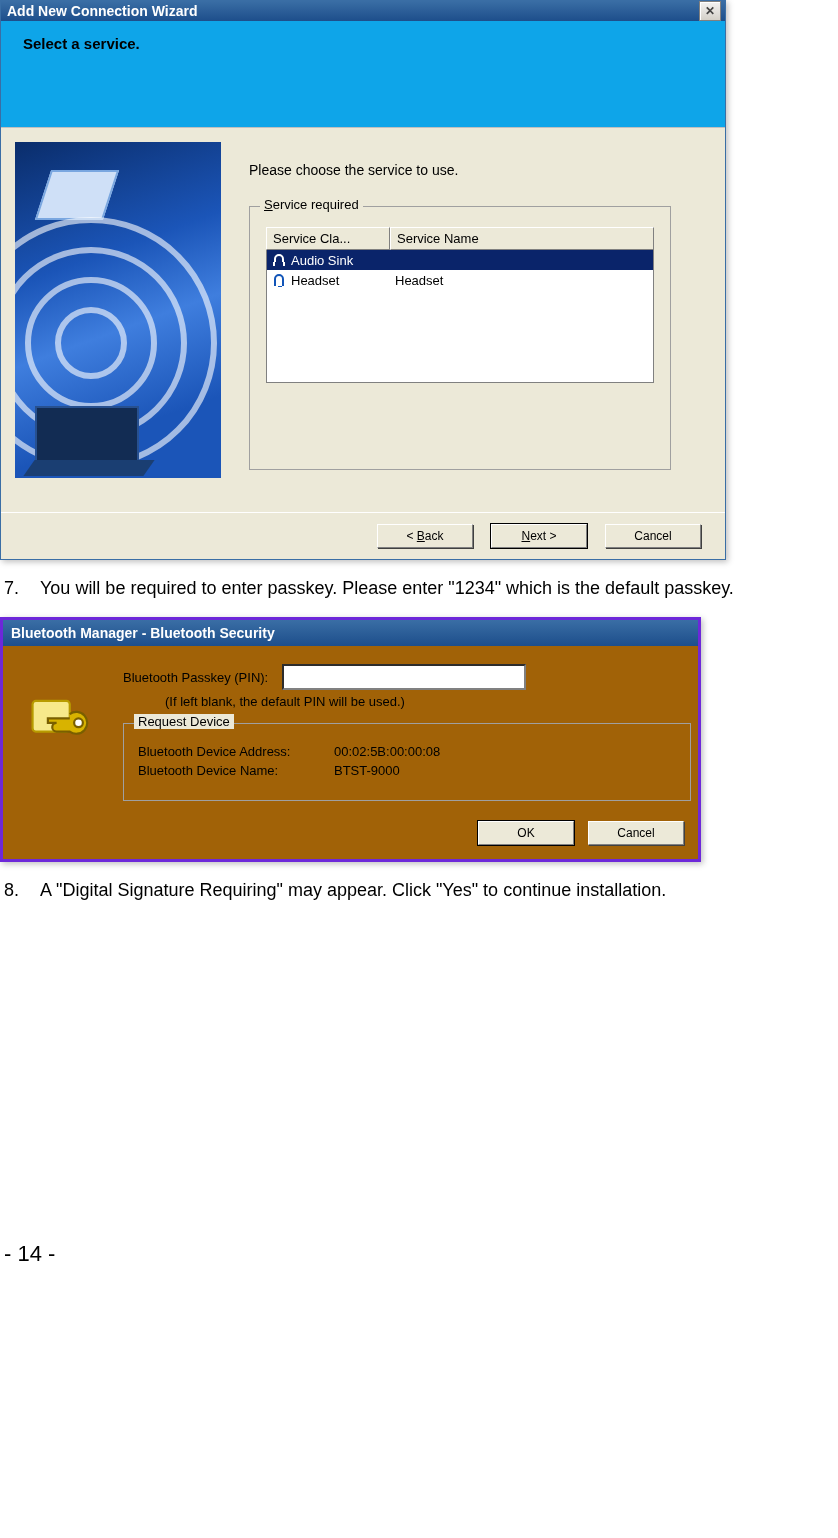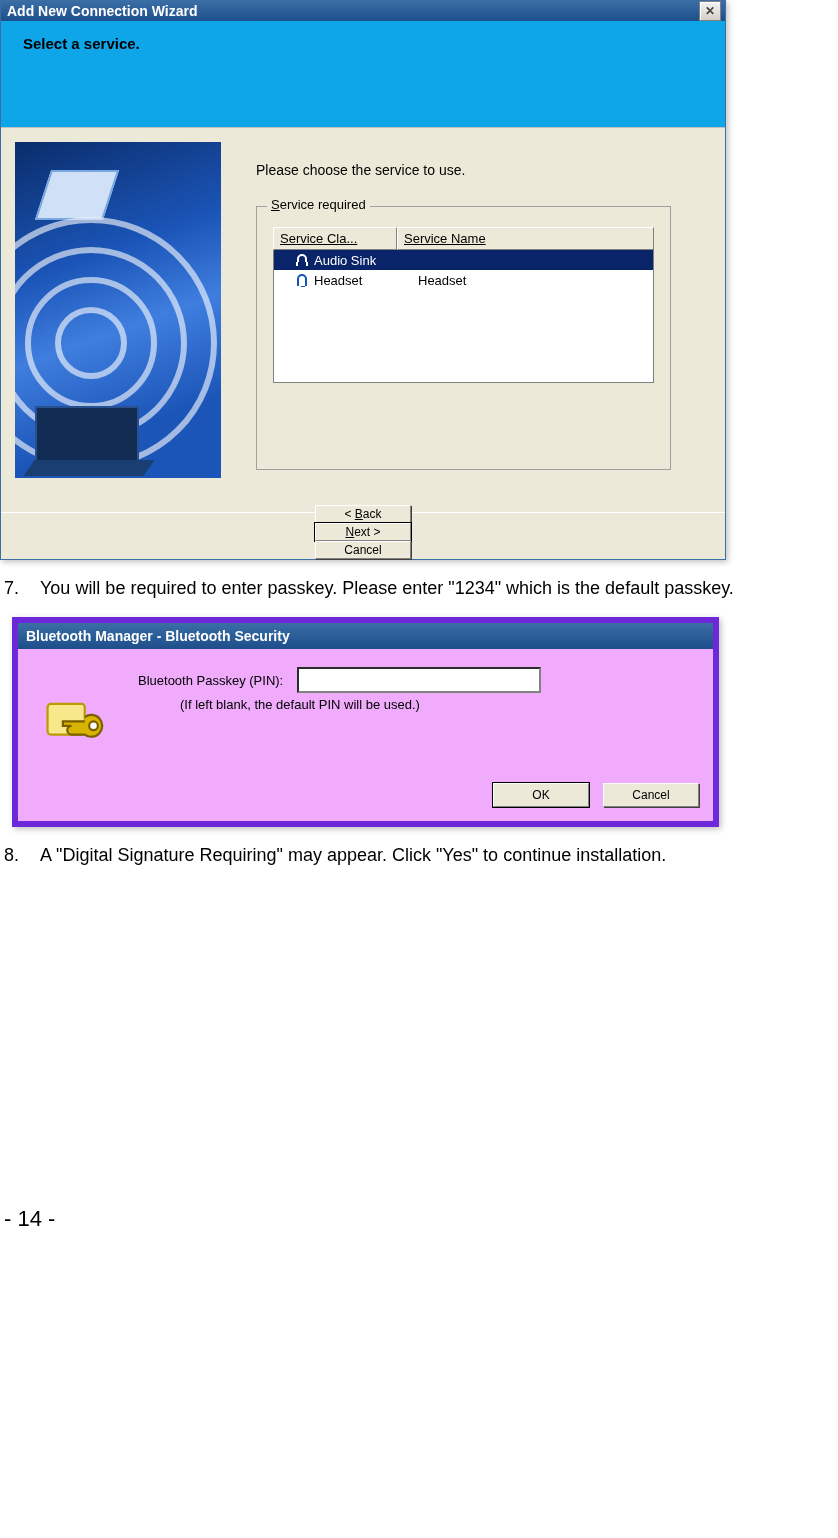--- a/index.html
+++ b/index.html
@@ -50,21 +50,21 @@
     padding: 14px 22px 0 22px;
     font-size: 15px;
   }
   .subheader .bold { font-weight: bold; }
 
   
   .wizard-body {
     background: #ece9d8;
     display: flex;
     padding: 14px;
-    gap: 29px;
+    gap: 22px;
     height: 356px;
   }
   .wizard-image {
     width: 206px;
     height: 336px;
     background: linear-gradient(160deg,#0a2d6b 0%, #1b55b8 35%, #3f7ede 55%, #1b55b8 80%);
     position: relative;
     overflow: hidden;
   }
   .ripple {
@@ -105,21 +105,20 @@
     padding: 0 4px;
     font-size: 13px;
   }
   .legend .accel { text-decoration: underline; }
 
   
   .listhdr {
     display: flex;
     background:#ece9d8;
     margin-top:4px;
-    text-decoration:underline;
   }
   .listhdr > div {
     border:1px solid #fff;
     border-right-color:#808080;
     border-bottom-color:#808080;
     background:#ece9d8;
     font-size:13px;
     padding:3px 6px;
   }
   .col1{ width:110px; }
@@ -127,40 +126,40 @@
   .listbody{
     border:1px solid #808080;
     border-top:none;
     background:#fff;
     height:132px;
     overflow:hidden;
   }
   .lrow{
     display:flex; align-items:center;
     font-size:13px;
-    padding:2px 20px;
+    padding:2px 4px;
     gap:4px;
   }
   .lrow.selected{
     background:#0a246a; color:#fff;
   }
   .lrow .icon{ width:16px; height:16px; display:flex; align-items:center; justify-content:center;}
   .lrow .c1{ width:100px; }
   .lrow .c2{ flex:1; }
 
   
   .btnrow{
     background:#ece9d8;
     border-top:1px solid #fff;
     height:46px;
     display:flex;
     justify-content:flex-end;
     align-items:center;
+    gap:18px;
     padding:0 24px;
-    flex-direction:column;
   }
   .btn98{
     min-width:96px; height:24px;
     font-size:12px; font-family:Tahoma,Arial;
     background:#ece9d8;
     border:1px solid #808080;
     border-top-color:#fff; border-left-color:#fff;
     box-shadow: 1px 1px 0 #404040;
     cursor:pointer;
   }
@@ -175,23 +174,23 @@
     font-size: 18px;
     margin: 18px 4px;
     display:flex;
     gap: 18px;
   }
   .step .num{ min-width:18px; }
 
   
   .dialog2{
     width: 695px;
-    margin: 12px; 
-    border:6px solid #6d28d9;
-    background:#f0abfc;
+    margin: 0; 
+    border:3px solid #6d28d9;
+    background:#a16207;
     box-shadow: 2px 2px 6px rgba(0,0,0,.25);
   }
   .titlebar2{
     display:flex; align-items:center;
     height:26px; padding:0 8px;
     background: linear-gradient(#3a6ea5,#1d4e8b);
     color:#fff; font-weight:bold; font-size:14px;
   }
   .d2body{
     padding:18px 7px 8px 16px;
@@ -331,20 +330,31 @@
       </svg>
     </div>
 
     <div class="d2right">
       <div class="pinrow">
         <span>Bluetooth Passkey (PIN):</span>
         <input class="pininput" type="text" value="" style="">
       </div>
       <div class="hint">(If left blank, the default PIN will be used.)</div>
 
+      <div class="reqgroup">
+        <div class="legend2">Request Device</div>
+        <div class="kv">
+          <span class="k">Bluetooth Device Address:</span>
+          <span>00:02:5B:00:00:08</span>
+        </div>
+        <div class="kv">
+          <span class="k">Bluetooth Device Name:</span>
+          <span>BTST-9000</span>
+        </div>
+      </div>
     </div>
   </div>
 
   <div class="d2btns">
     <button class="btn98 default">OK</button>
     <button class="btn98">Cancel</button>
   </div>
 </div>
 
 <div class="step">

